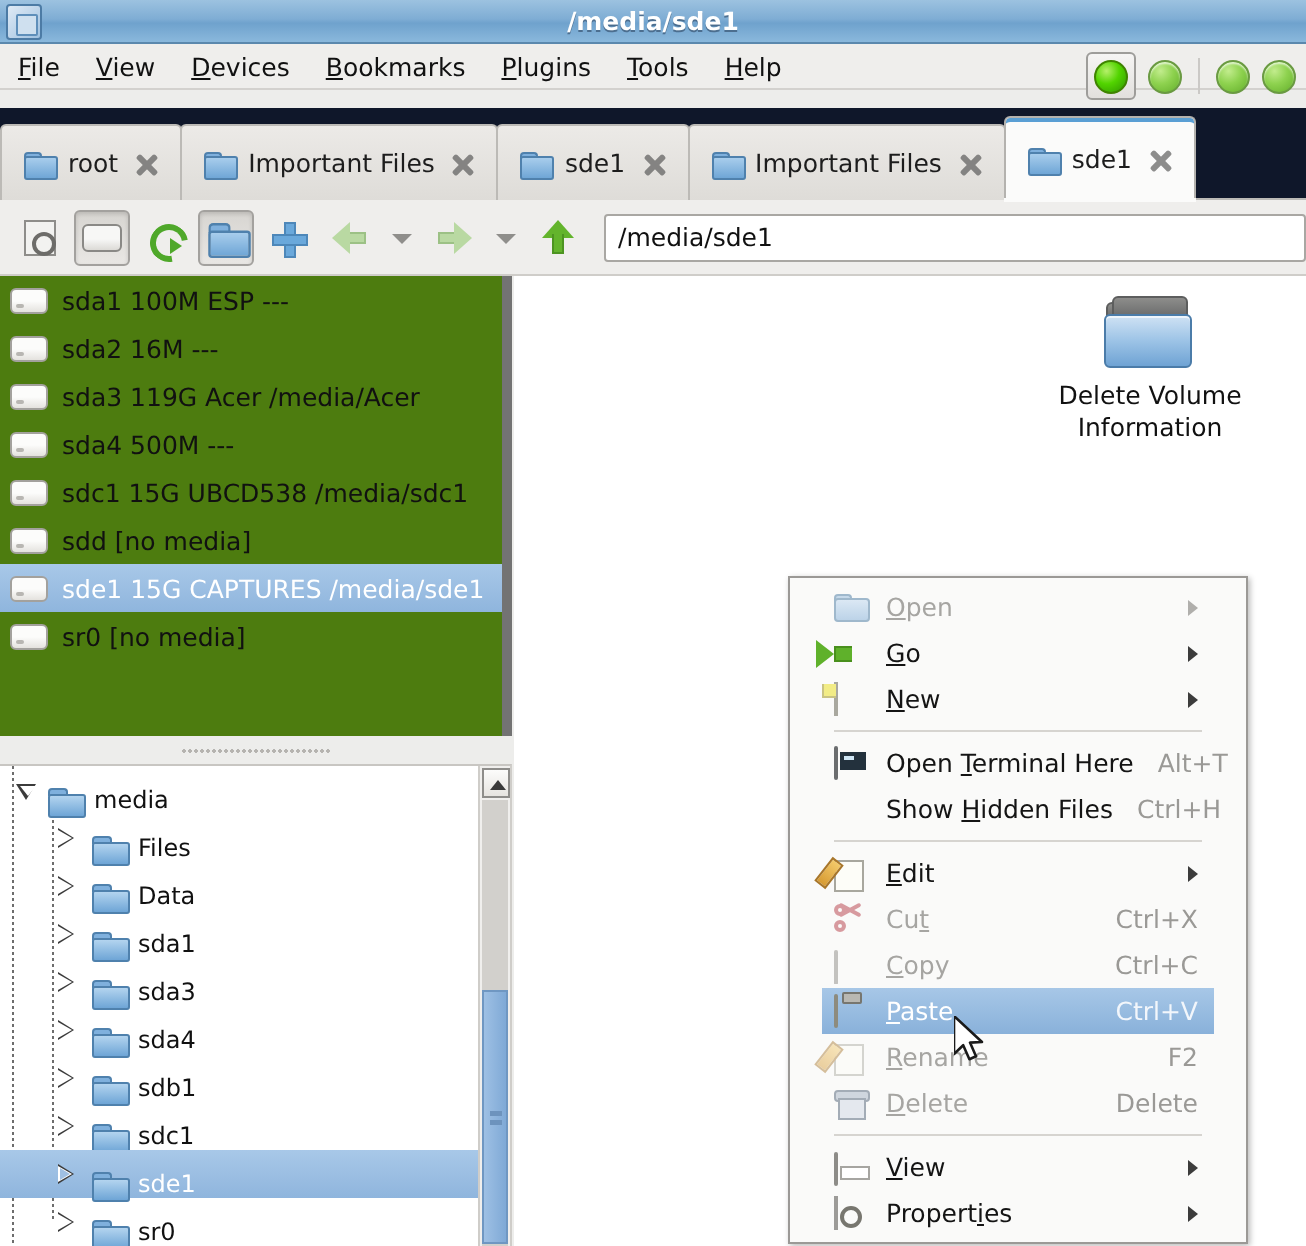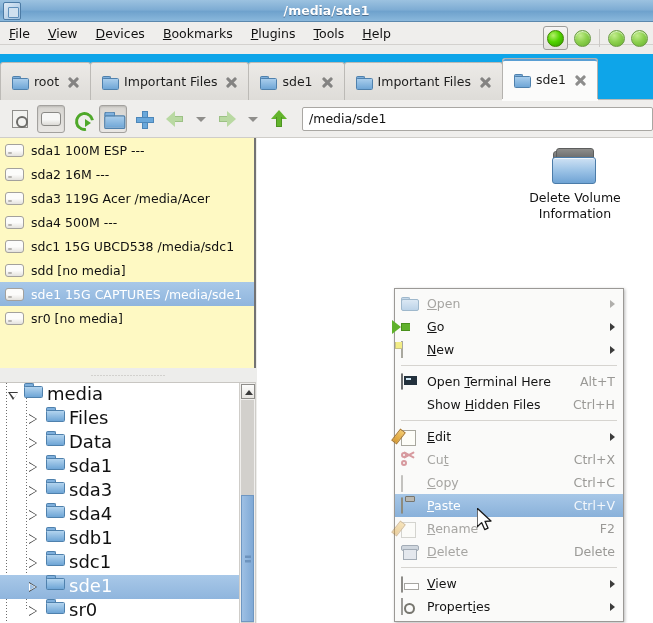--- a/index.html
+++ b/index.html
@@ -63,21 +63,21 @@
   .btnframe {
     width:25px; height:24px; border:1px solid #9e9d9a; border-radius:3px;
     background:linear-gradient(to bottom,#f6f5f4,#e2e0dd);
     display:flex; align-items:center; justify-content:center;
   }
   .mb-sep { width:1px; height:18px; background:#cbc9c6; margin:0 2px; }
 
   
   .tabbar {
     position:absolute; left:0; top:54px; width:653px; height:46px;
-    background:#0ea5e9;
+    background:#0f172a;
     display:flex; align-items:flex-end;
   }
   .tabbar:after{
     content:""; position:absolute; left:0; right:0; bottom:0; height:1px; background:#bcbab6;
   }
   .tab {
     height:38px; display:flex; align-items:center; gap:7px;
     padding:0 10px 0 11px;
     background:linear-gradient(to bottom,#eceae7,#dedcd8);
     border:1px solid #bcbab6; border-bottom:none;
@@ -173,21 +173,21 @@
   }
   .pathbar {
     flex:1; height:24px; margin-left:6px; margin-right:0px;
     background:#fff; border:1px solid #a9a7a3; border-radius:2px;
     display:flex; align-items:center; padding:0 6px; font-size:12.5px; color:#111;
   }
 
   
   .devlist {
     position:absolute; left:0; top:138px; width:256px; height:230px;
-    background:#fef9c3; border-right:2px solid #737373; overflow:hidden;
+    background:#4d7c0f; border-right:5px solid #737373; overflow:hidden;
   }
   .dev {
     height:24px; display:flex; align-items:center; gap:7px; padding-left:5px;
     font-size:12.5px; color:#111; white-space:nowrap;
   }
   .dev.sel { background:linear-gradient(to bottom,#a8c8e8,#8fb5dd); color:#fff; }
   .ico-hdd {
     width:19px; height:13px; flex:none; border:1px solid #a3a19d; border-radius:3px;
     background:linear-gradient(to bottom,#fcfcfb 50%,#e4e2de 100%); position:relative;
   }
@@ -201,21 +201,21 @@
     position:absolute; left:50%; top:6px; transform:translateX(-50%);
     width:75px; height:3px;
     background-image:radial-gradient(#b6b4b0 40%, transparent 41%);
     background-size:3px 3px;
   }
   .treepanel {
     position:absolute; left:0; top:382px; width:256px; height:241px;
     background:#fff; border-top:1px solid #c8c6c2; border-right:1px solid #cfcdc9; overflow:hidden;
   }
   .trow {
-    height:24px; display:flex; align-items:flex-start; font-size:18px; color:#111;
+    height:24px; display:flex; align-items:flex-end; font-size:12px; color:#111;
     white-space:nowrap; position:relative;
   }
   .trow.sel { background:linear-gradient(to bottom,#a8c8e8,#8fb5dd); color:#fff; }
   .tindent { flex:none; }
   .expander { width:14px; height:24px; flex:none; position:relative; }
   .expander.closed:after{
     content:""; position:absolute; left:3px; top:8px;
     border-left:7px solid transparent; border-top:4.5px solid transparent; border-bottom:4.5px solid transparent;
     border-left-color:#fff; box-sizing:border-box;
   }
@@ -305,21 +305,21 @@
     border:1px solid #4b7ca9; border-radius:3px;
     box-shadow: inset 0 1px 0 rgba(255,255,255,.65);
   }
   .filelabel{ text-align:center; font-size:12.5px; color:#111; line-height:16px; }
 
   
   .ctxmenu {
     position:absolute; left:394px; top:288px; width:230px;
     background:#fafaf9; border:1px solid #9b9996;
     box-shadow:1px 1px 3px rgba(0,0,0,.28);
-    padding:3px 0; z-index:50;
+    padding:3px 16px; z-index:50;
   }
   .citem {
     height:23px; display:flex; align-items:center; position:relative;
     font-size:12.5px; color:#141414; padding-left:6px; padding-right:8px;
   }
   .citem.disabled { color:#a6a5a2; }
   .citem.hl { background:linear-gradient(to bottom,#a7c7e7,#89b1da); color:#fff; }
   .citem.hl .shortcut{ color:#f2f6fb;margin-left:27px; }
   .citem .ci-ico { width:20px; height:18px; flex:none; margin-right:6px; position:relative; }
   .citem .lbl { flex:1; white-space:nowrap; }

